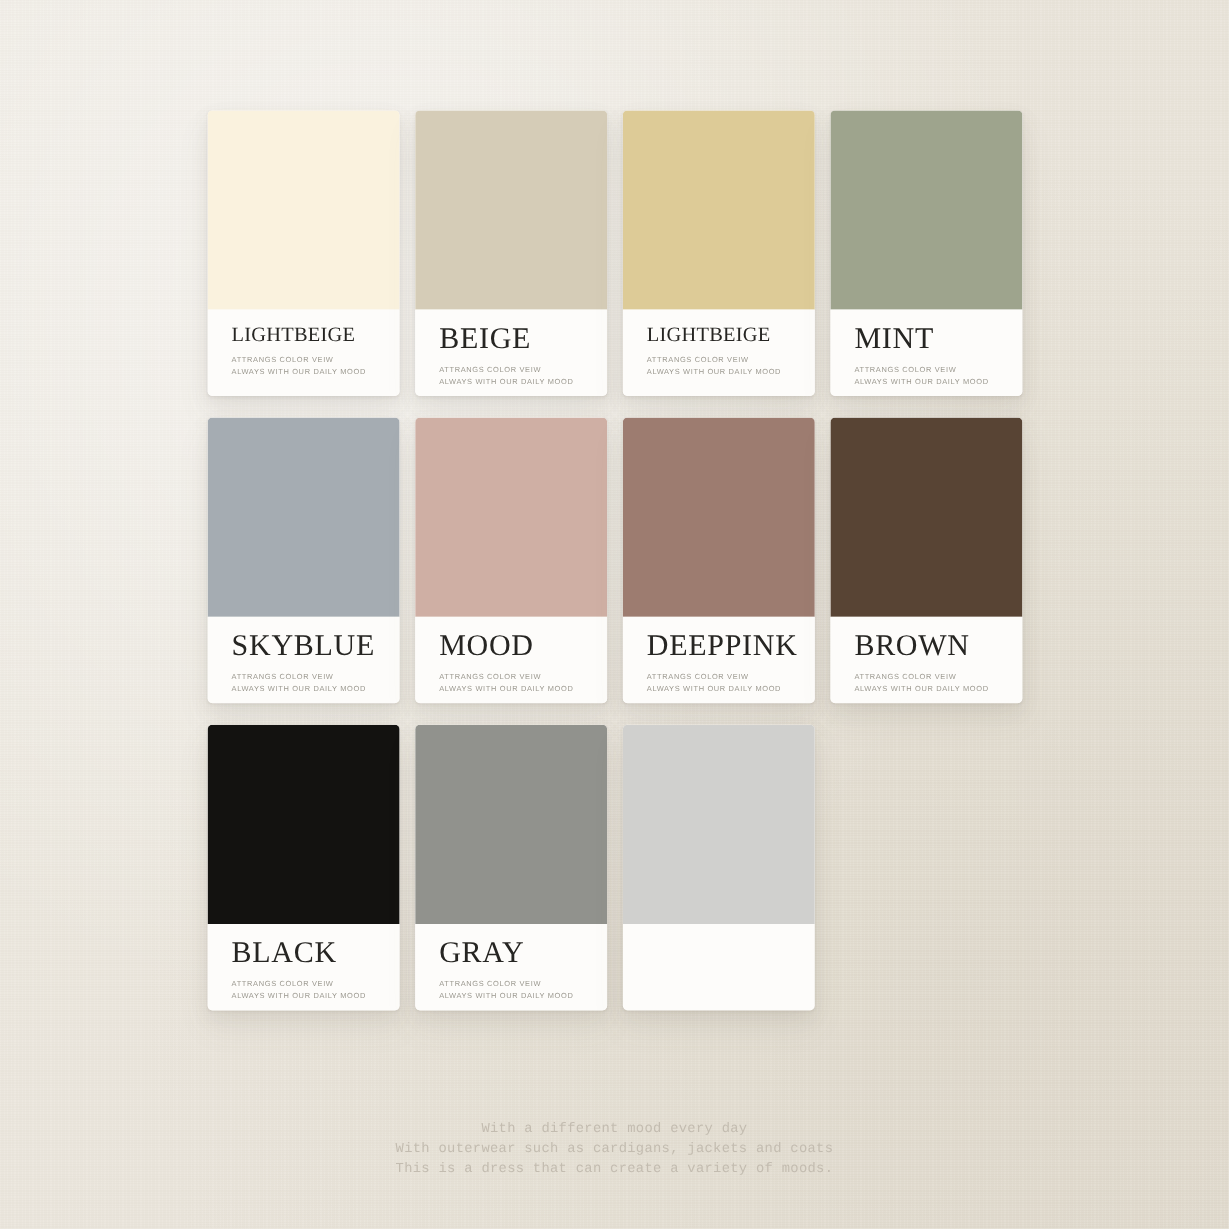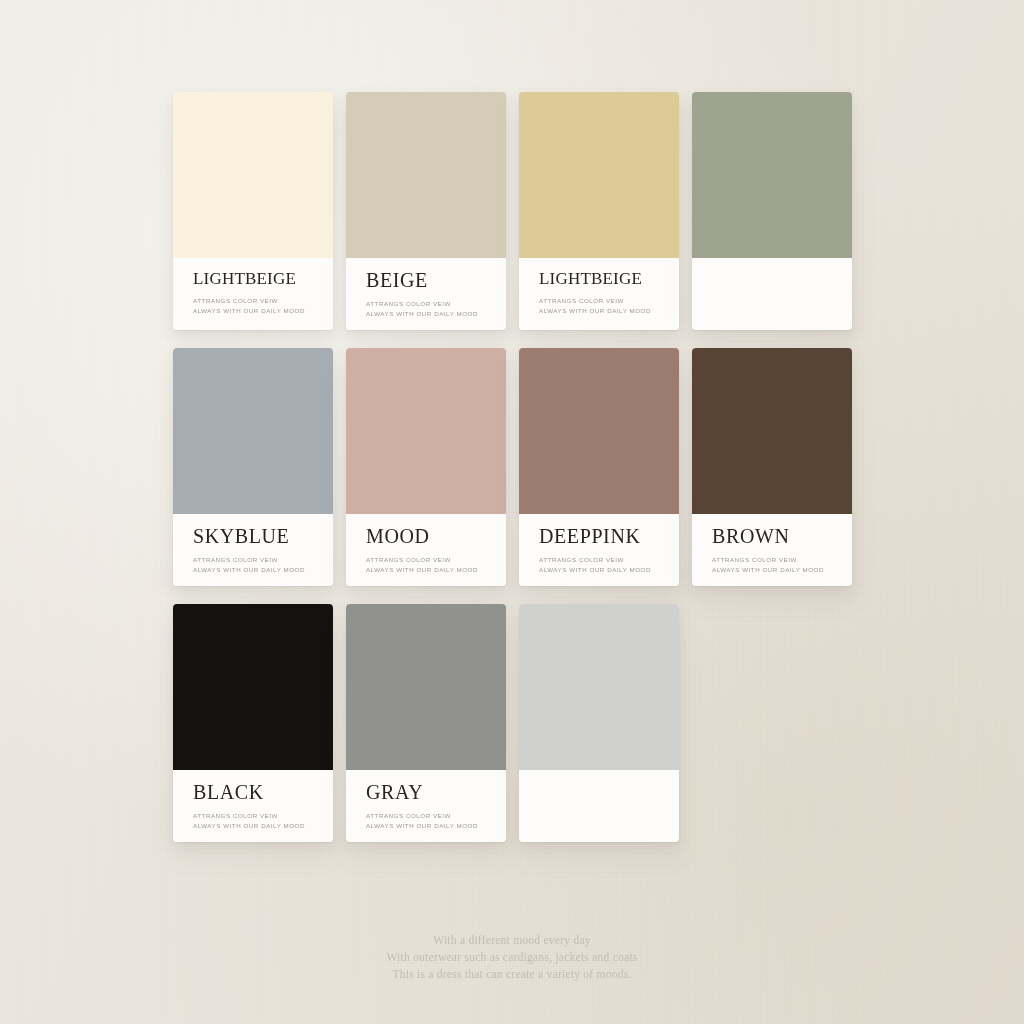--- a/index.html
+++ b/index.html
@@ -68,21 +68,21 @@
 
   .swatch-info {
     flex: 1 1 auto;
     background: #fdfcfa;
     padding: 12px 0 0 20px;
     box-sizing: border-box;
   }
 
   .swatch-name {
     font-family: "Liberation Serif", serif;
-    font-size: 20px;
+    font-size: 25px;
     letter-spacing: 0.6px;
     color: #262522;
     line-height: 1;
     margin: 0 0 9px 0;
     white-space: nowrap;
   }
   .swatch-name.long {
     font-size: 17px;
     letter-spacing: 0.2px;
   }
@@ -102,21 +102,21 @@
     left: 0;
     right: 0;
     top: 932px;
     text-align: center;
     font-family: "Liberation Serif", serif;
     font-size: 11.5px;
     line-height: 1.48;
     color: #c3bcb0;
     letter-spacing: 0.25px;
   }
-  #footer-note div { margin: 0; }
+  #footer-note div { margin: 0; font-family: Liberation Mono, monospace; }
 </style>
 </head>
 <body>
 
 <div id="page-bg"></div>
 <div id="page-noise"></div>
 
 <div id="palette-board">
     <div class="swatch-card">
       <div class="swatch-color" style="background: rgb(250, 242, 222);"></div>
@@ -137,20 +137,25 @@
     <div class="swatch-card">
       <div class="swatch-color" style="background: rgb(221, 203, 151);"></div>
       <div class="swatch-info">
         <div class="swatch-name long">LIGHTBEIGE</div>
         <div class="swatch-caption">ATTRANGS COLOR VEIW</div>
         <div class="swatch-caption">ALWAYS WITH OUR DAILY MOOD</div>
       </div>
     </div>
     <div class="swatch-card">
       <div class="swatch-color" style="background: rgb(158, 164, 141);"></div>
+      <div class="swatch-info">
+        <div class="swatch-name">MINT</div>
+        <div class="swatch-caption">ATTRANGS COLOR VEIW</div>
+        <div class="swatch-caption">ALWAYS WITH OUR DAILY MOOD</div>
+      </div>
     </div>
     <div class="swatch-card">
       <div class="swatch-color" style="background: rgb(165, 172, 178);"></div>
       <div class="swatch-info">
         <div class="swatch-name">SKYBLUE</div>
         <div class="swatch-caption">ATTRANGS COLOR VEIW</div>
         <div class="swatch-caption">ALWAYS WITH OUR DAILY MOOD</div>
       </div>
     </div>
     <div class="swatch-card">

